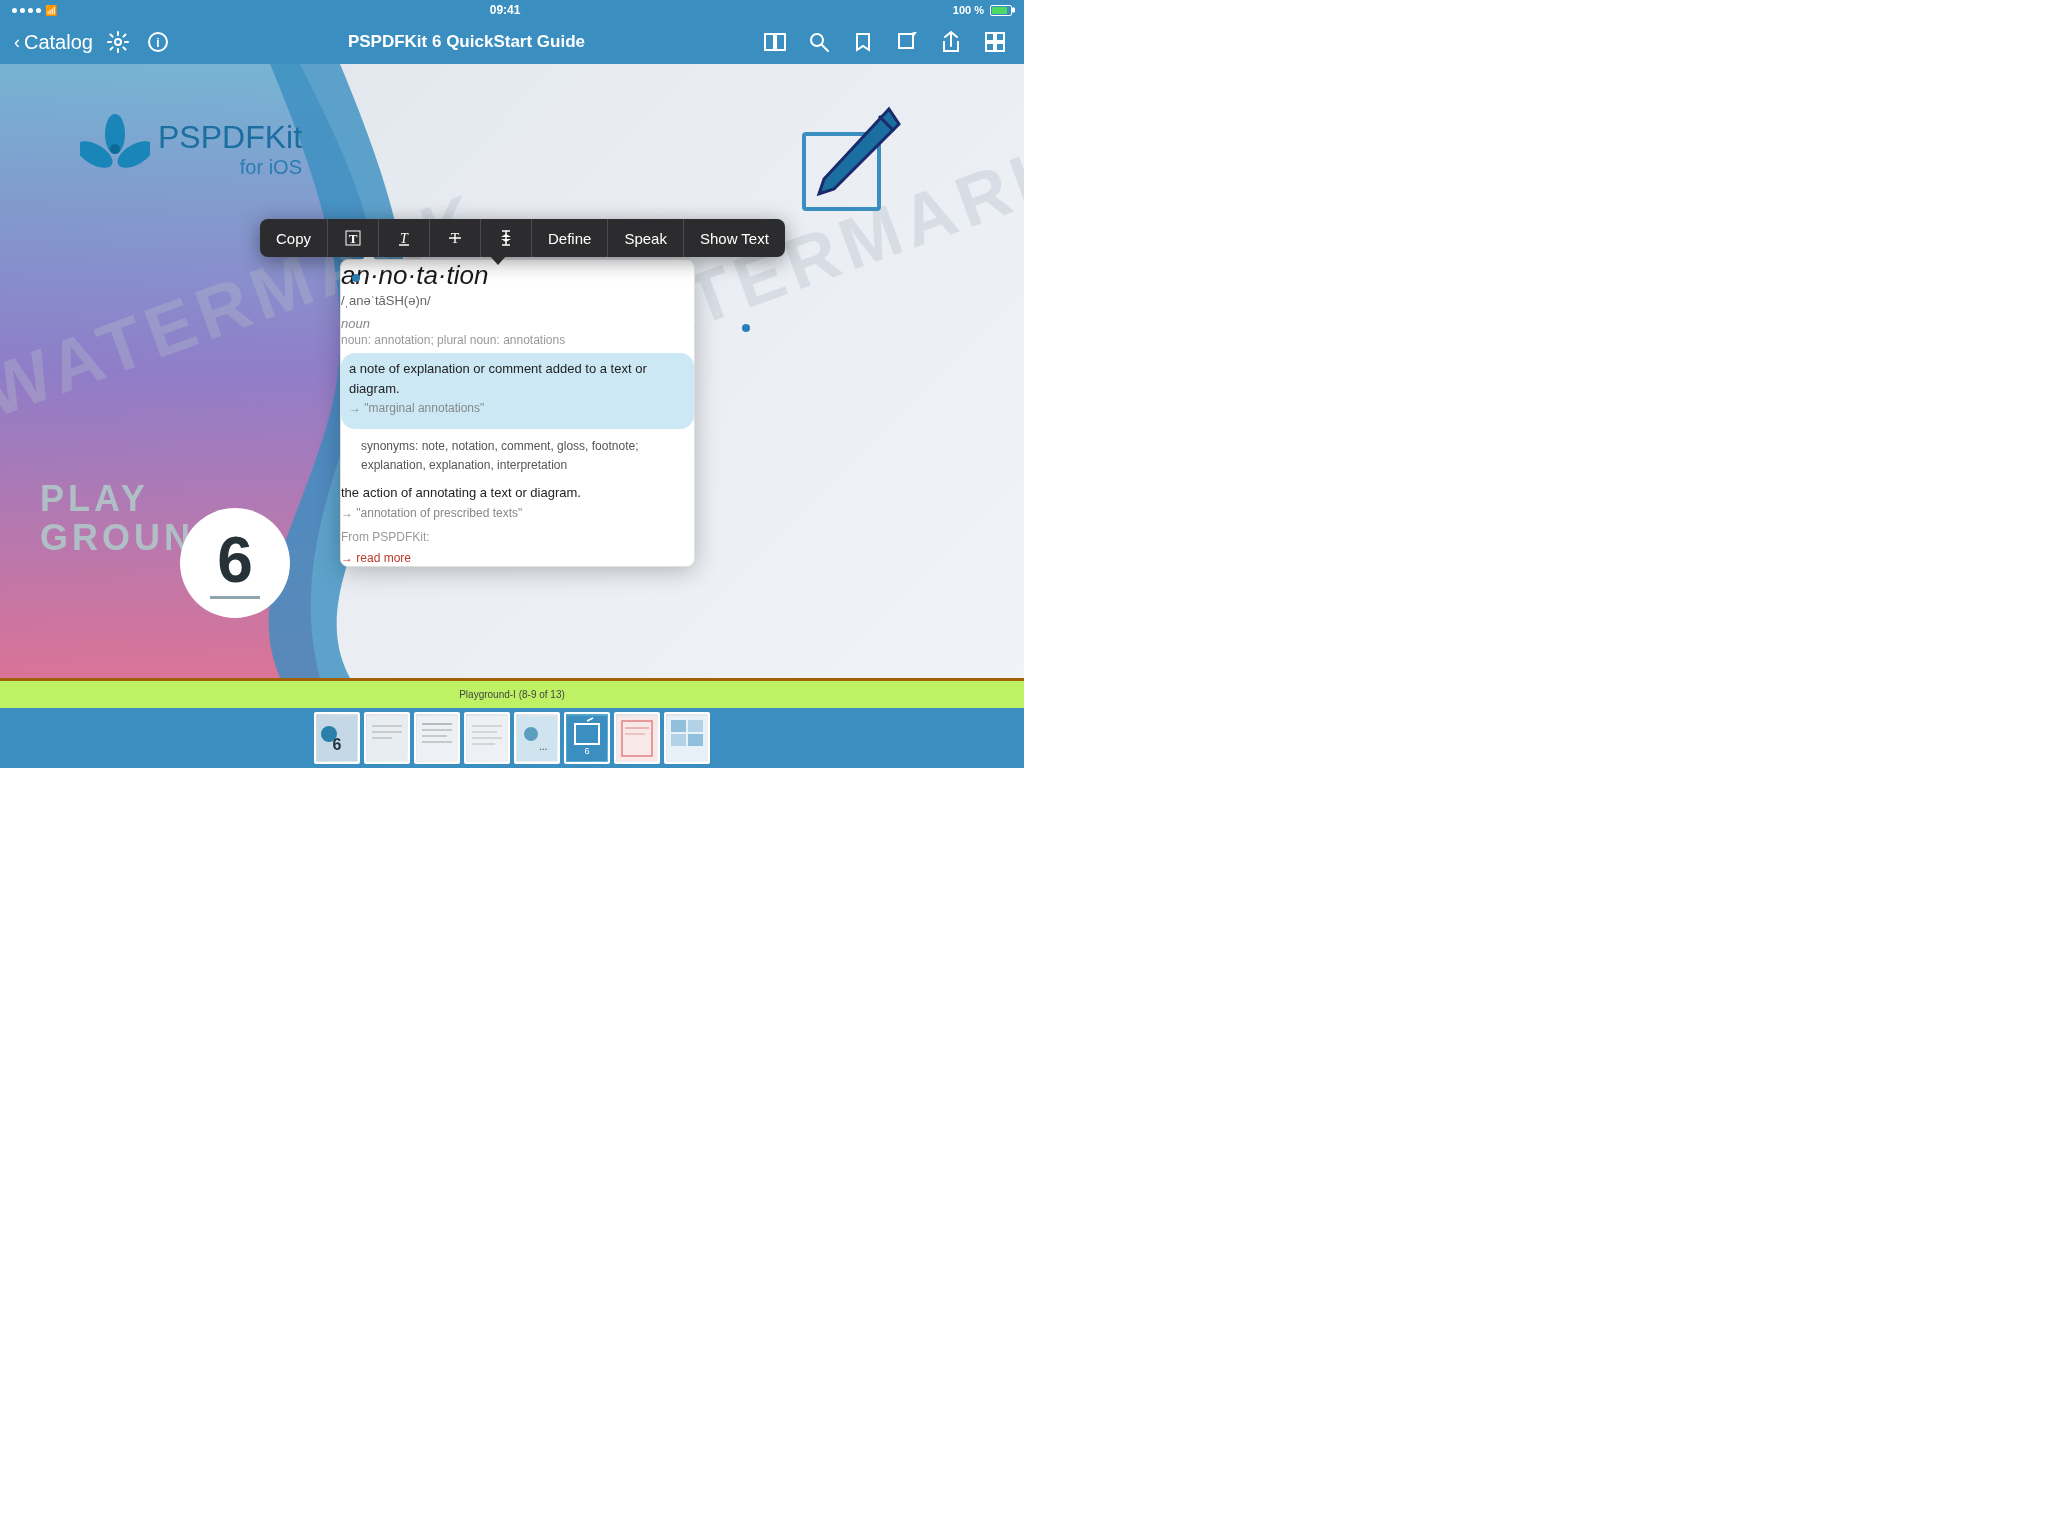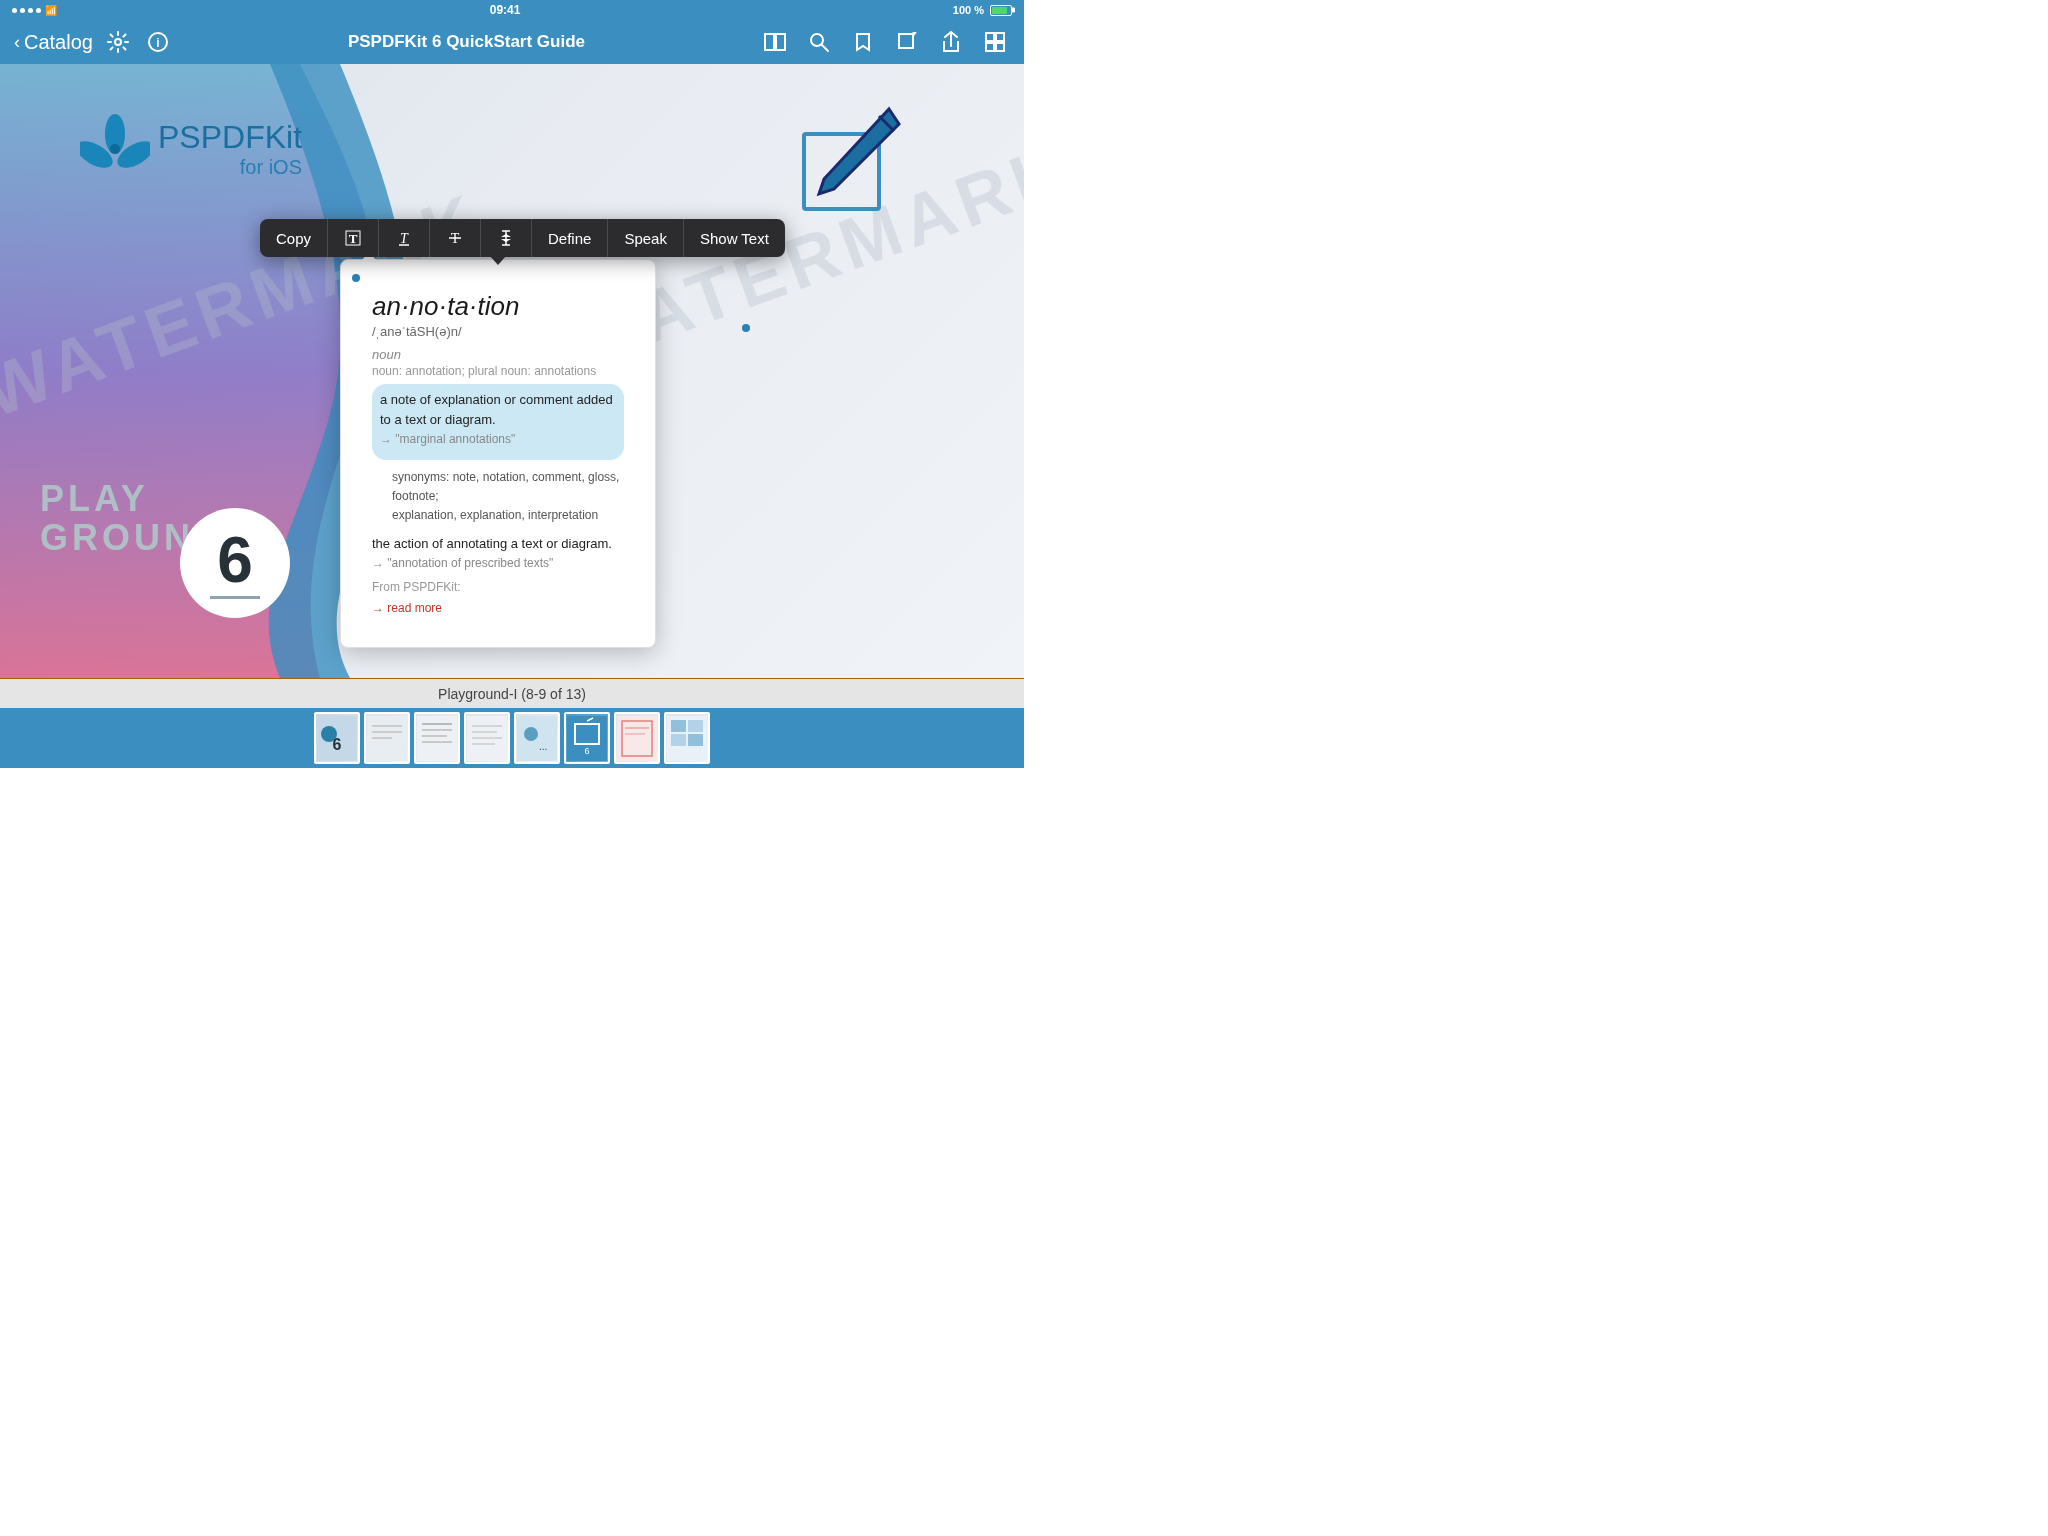--- a/index.html
+++ b/index.html
@@ -189,25 +189,25 @@
       white-space: nowrap;
     }
     .ctx-btn:last-child { border-right: none; }
     .ctx-icon { font-size: 16px; }
 
     
     .definition-popup {
       position: absolute;
       top: 195px;
       left: 340px;
-      width: 316px;
+      width: 355px;
       background: white;
       border-radius: 8px;
       box-shadow: 0 4px 24px rgba(0,0,0,0.25);
-      padding: 31px;
+      padding: 0;
       z-index: 90;
       border: 1px solid #e0e0e0;
     }
     .def-word {
       font-size: 26px;
       font-weight: 300;
       color: #1a1a1a;
       margin-bottom: 2px;
     }
     .def-word span { font-style: italic; }
@@ -306,27 +306,27 @@
       width: 8px;
       height: 8px;
       background: #2980b9;
       border-radius: 50%;
       z-index: 95;
     }
 
     
     .page-indicator {
       height: 30px;
-      background: #e5e5e5;
+      background: #bef264;
       display: flex;
       align-items: center;
       justify-content: center;
-      font-size: 14px;
+      font-size: 10px;
       color: #444;
-      border-top: 1px solid #a16207;
+      border-top: 3px solid #a16207;
     }
 
     
     .thumbnail-bar {
       height: 60px;
       background: #3a8fc0;
       display: flex;
       align-items: center;
       justify-content: center;
       gap: 4px;

